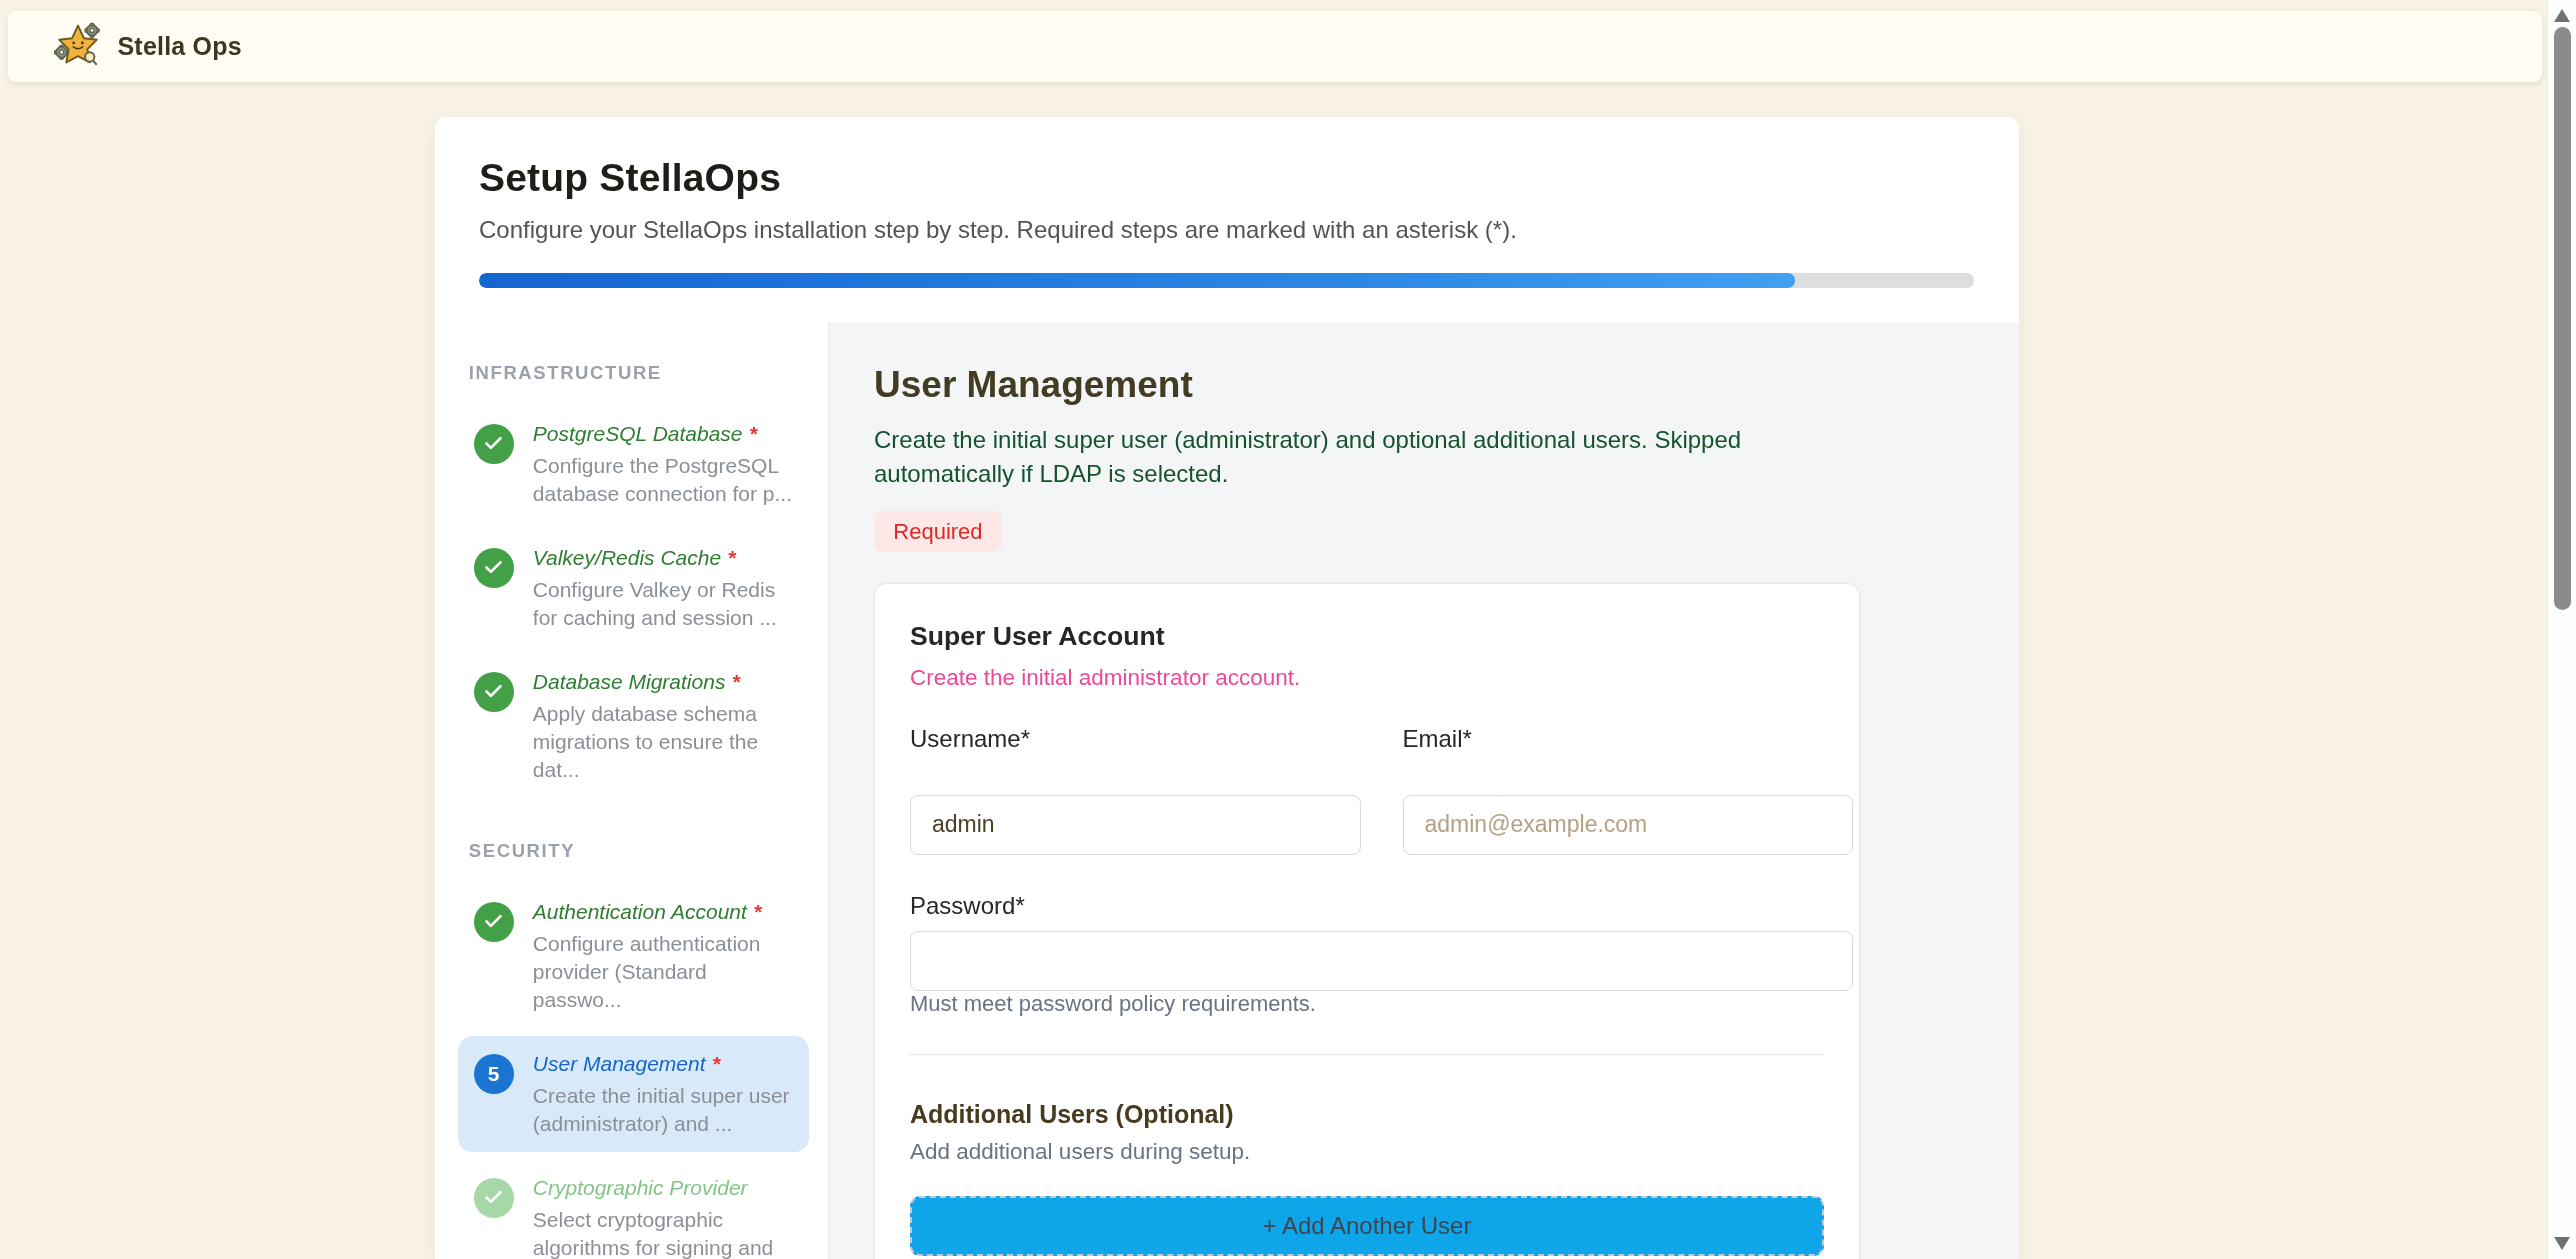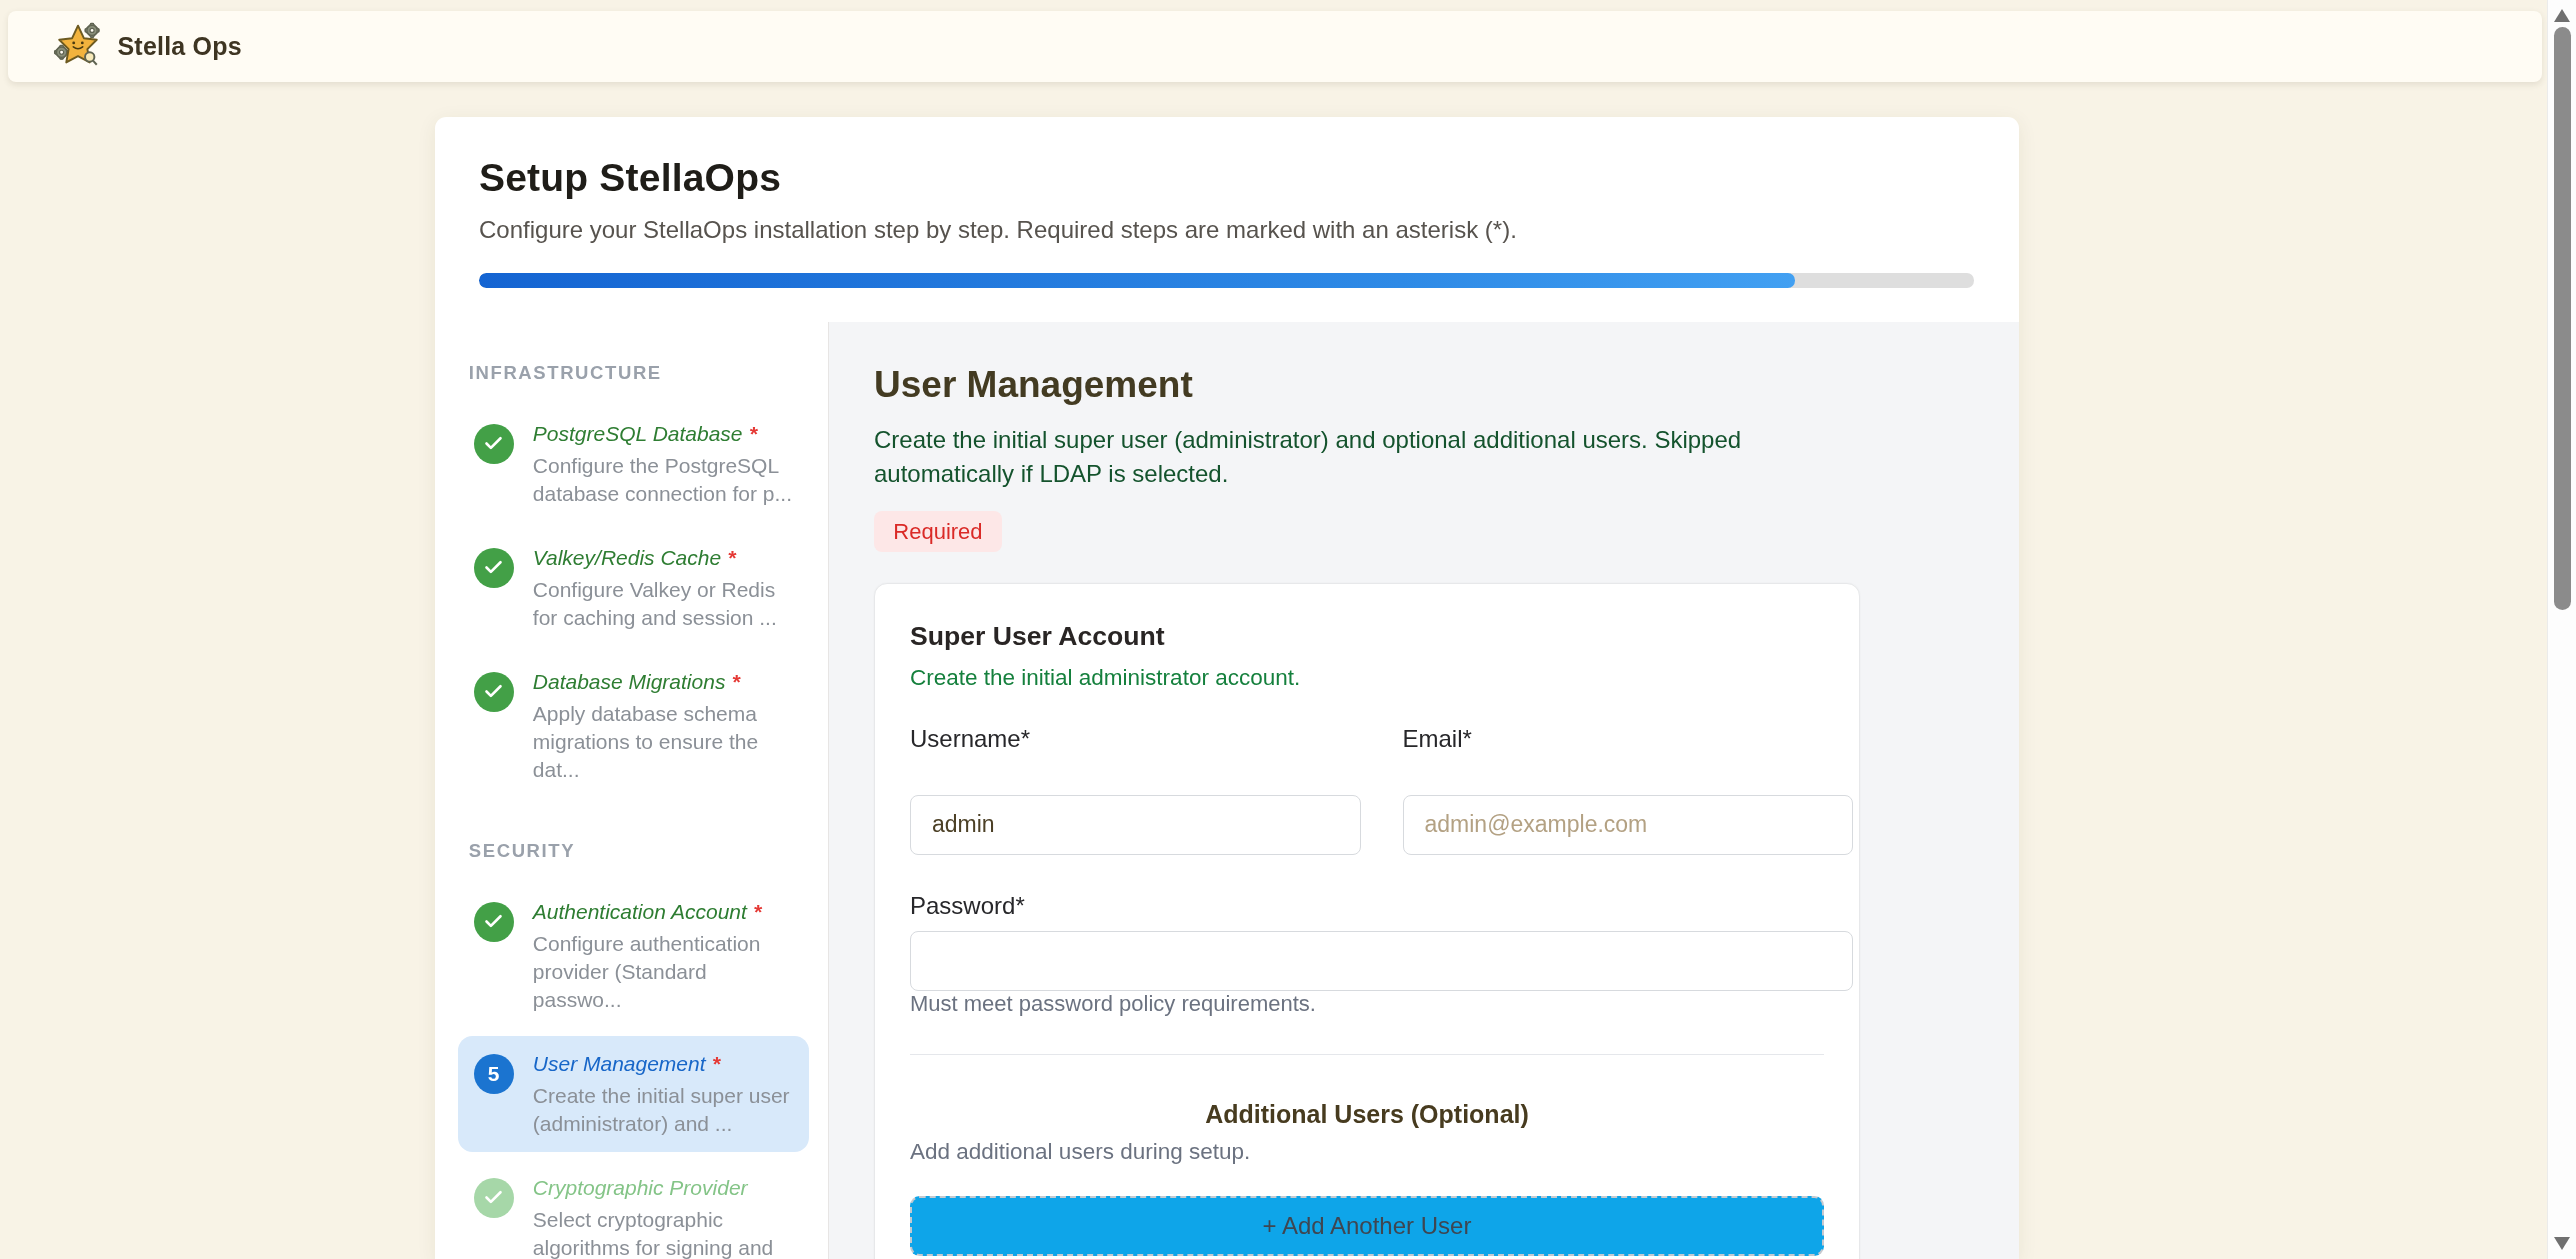--- a/index.html
+++ b/index.html
@@ -86,39 +86,39 @@
     display:inline-block; margin-top:21px; background:#fde7e7; color:#da2a27;
     font-size:22px; padding:7.2px 19.3px; border-radius:8px;
   }
 
   .card {
     width:986px; background:#fff; border:1.6px solid #e7e8ea; border-radius:13px;
     box-shadow:0 0.8px 2.4px rgba(0,0,0,.04);
   }
   .card.super { margin-top:31px; padding:37px 35px 35px 35px; }
   .card-title { font-size:26.6px; font-weight:700; color:#292524; }
-  .card-subtitle { margin-top:13px; font-size:22.5px; color:#15803d; }
+  .card-subtitle { margin-top:13px; font-size:22.5px; color:#ec4899; }
 
   .form-grid {
     margin-top:34px; margin-right:-29px;
     display:grid; grid-template-columns:1fr 1fr; column-gap:13px; row-gap:9.7px;gap:42px;
   }
   .field-label { font-size:24px; color:#27272a; font-weight:500; }
   .text-input {
     height:60px; width:100%; border:1.6px solid #d7dade; border-radius:8px;
     background:#fff; font-family:inherit; font-size:23px; color:#4c4026;
     padding:0 21px; outline:none;
   }
   .text-input::placeholder { color:#b3a183; opacity:1; }
   .pw-label { margin-top:37px; }
   .pw-row { margin-right:-29px; margin-top:11.3px; }
   .hint { font-size:22px; color:#6b7280; }
   .divider { margin-top:37px; border-top:1.6px solid #e5e7eb; }
 
-  .additional-title { margin-top:45px; font-size:25px; font-weight:700; color:#473b1f;text-align:center; }
+  .additional-title { margin-top:45px; font-size:25px; font-weight:700; color:#473b1f; }
   .additional-subtitle { margin-top:9.7px; font-size:22.5px; color:#6b7280; }
   .add-user-btn {
     margin-top:31px; width:100%; height:60px; background:#0ea5e9;
     border:2.4px dashed #c6c9cf; border-radius:9.7px;
     font-family:inherit; font-size:24px; color:#3f4651; cursor:pointer;
     display:flex; align-items:center; justify-content:center;
   }
 
   
   .scrollbar {

